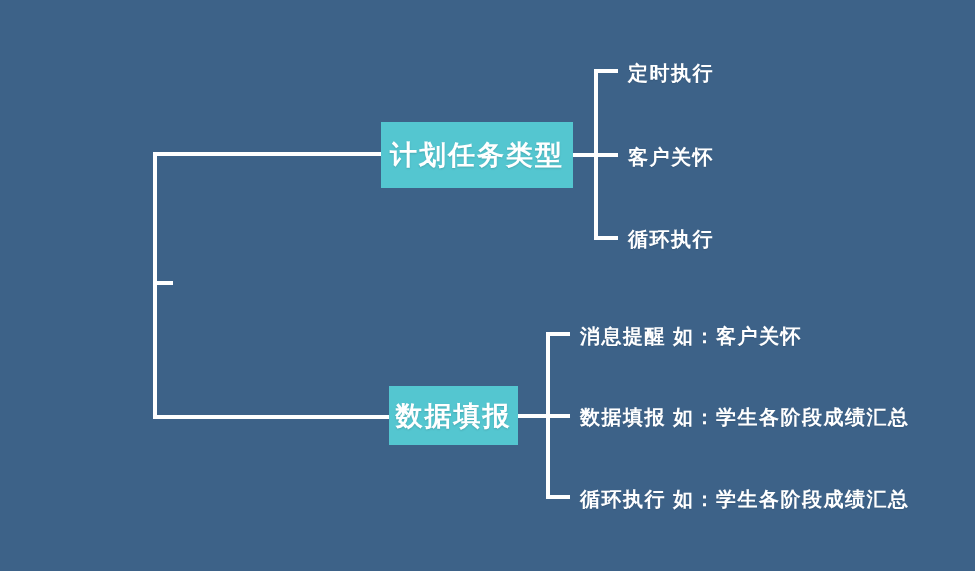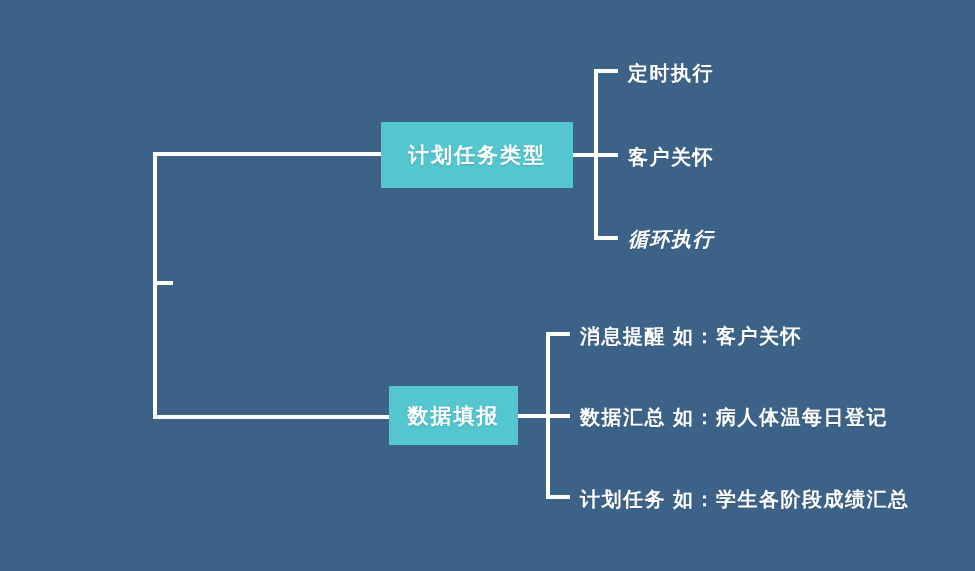--- a/index.html
+++ b/index.html
@@ -26,21 +26,21 @@
   }
   .root-node {
     left:44px; top:234px; width:218px; height:99px;
     background:#d06d8c;
     font-size:37px;
     letter-spacing:4px;
     text-shadow:0 1px 2px rgba(0,0,0,.18);
   }
   .branch-node {
     background:#54c6d0;
-    font-size:21px;
+    font-size:27px;
     letter-spacing:2px;
     text-shadow:0 1px 2px rgba(0,0,0,.15);
   }
   #branch-type { left:381px; top:122px; width:192px; height:66px; }
   #branch-scene { left:389px; top:386px; width:129px; height:59px; }
 
   
   .leaf {
     position:absolute;
     color:#ffffff;
@@ -81,19 +81,19 @@
   <div class="ln h" style="left:546px; top:414px; width:24px;"></div>
   <div class="ln h" style="left:546px; top:495px; width:24px;"></div>
 
 
   <div class="node branch-node" id="branch-type">计划任务类型</div>
 
   <div class="node branch-node" id="branch-scene">数据填报</div>
 
   <div class="leaf leaf-top" style="top:60px;">定时执行</div>
   <div class="leaf leaf-top" style="top:144px;">客户关怀</div>
-  <div class="leaf leaf-top" style="top:226px;font-style:italic;">循环执行</div>
+  <div class="leaf leaf-top" style="top:226px;">循环执行</div>
 
   <div class="leaf leaf-bot" style="top:323px;">消息提醒 如：客户关怀</div>
-  <div class="leaf leaf-bot" style="top:404px;">数据汇总 如：病人体温每日登记</div>
-  <div class="leaf leaf-bot" style="top:486px;">计划任务 如：学生各阶段成绩汇总</div>
+  <div class="leaf leaf-bot" style="top:404px;">数据填报 如：学生各阶段成绩汇总</div>
+  <div class="leaf leaf-bot" style="top:486px;">循环执行 如：学生各阶段成绩汇总</div>
 
 </div>
 
 </body></html>

